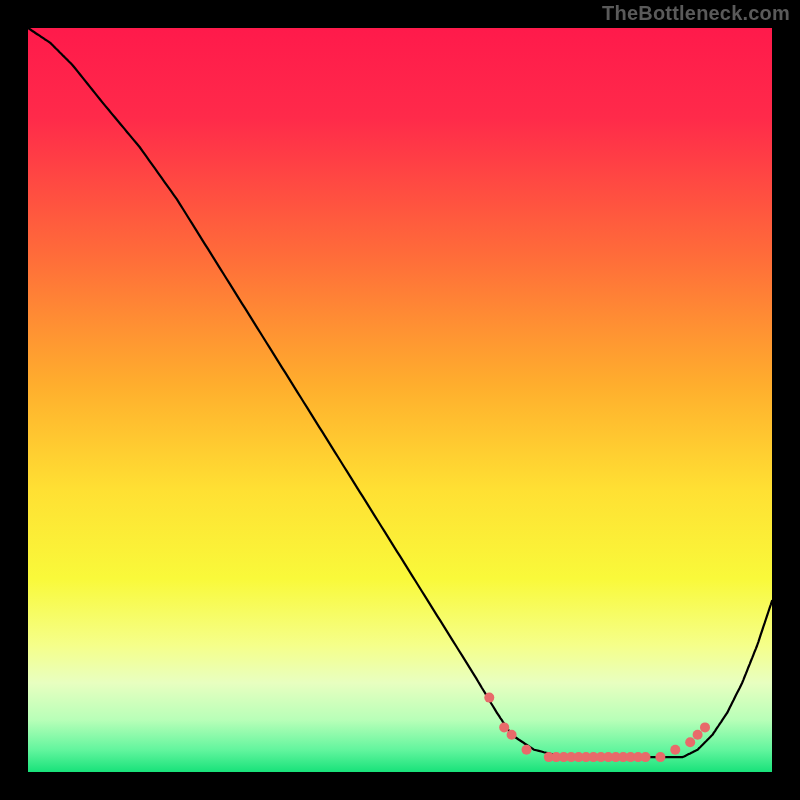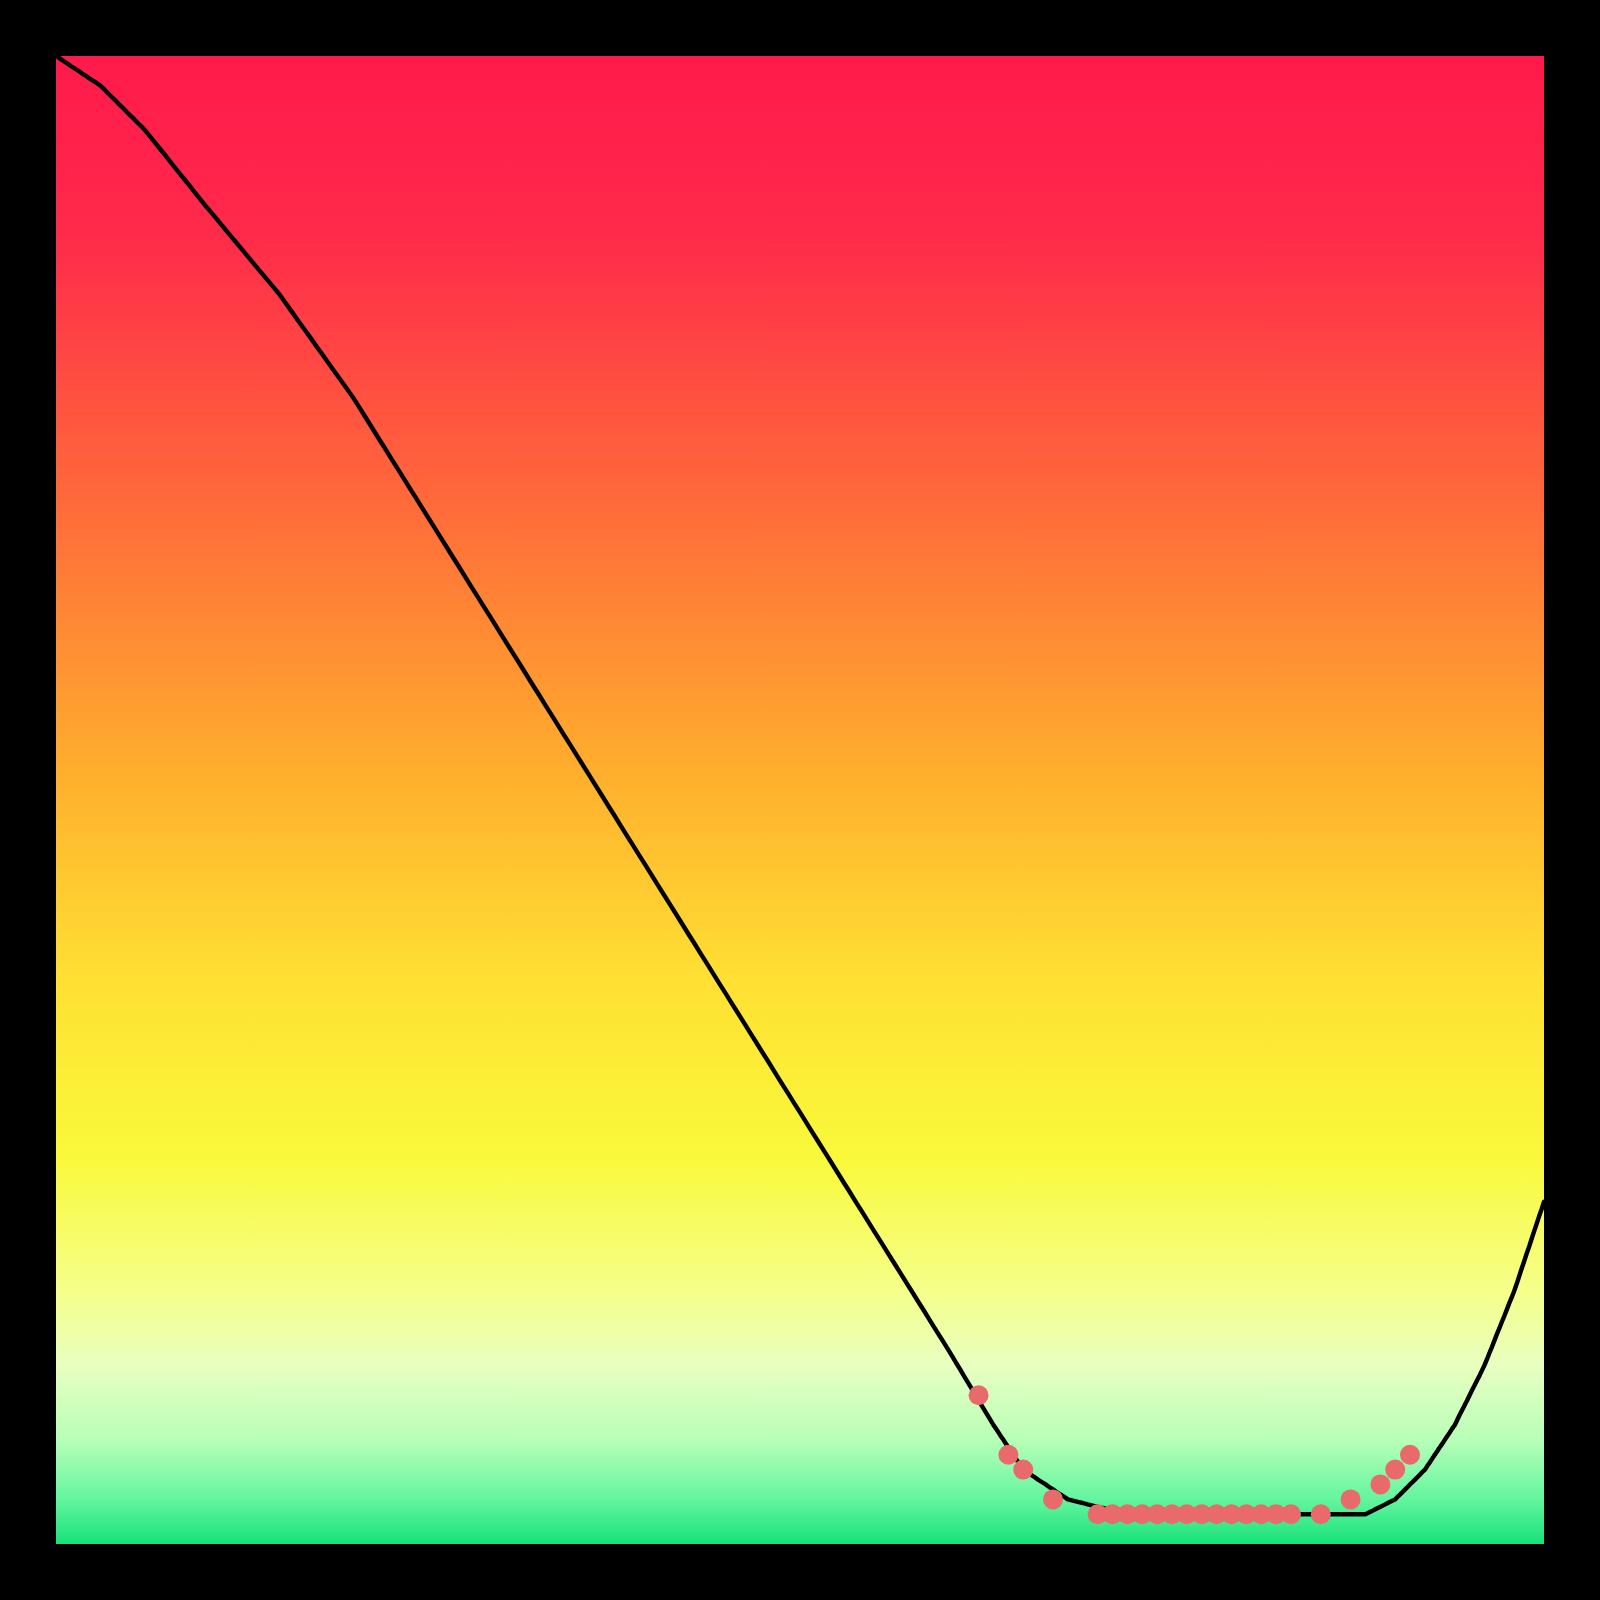--- a/index.html
+++ b/index.html
@@ -39,20 +39,21 @@
   .plot svg {
     display: block;
     width: 744px;
     height: 744px;
   }
 </style>
 </head>
 <body>
 
 <div class="outer">
+  <div class="watermark">TheBottleneck.com</div>
   <div class="plot">
     <svg id="chart-svg" viewBox="0 0 744 744">
         <defs>
           <linearGradient id="bg-grad" x1="0" y1="0" x2="0" y2="1">
             <stop offset="0%" stop-color="#ff1a4b"></stop>
             <stop offset="12%" stop-color="#ff2a4a"></stop>
             <stop offset="30%" stop-color="#ff6a3a"></stop>
             <stop offset="48%" stop-color="#ffae2d"></stop>
             <stop offset="62%" stop-color="#ffe033"></stop>
             <stop offset="74%" stop-color="#f9f93a"></stop>

